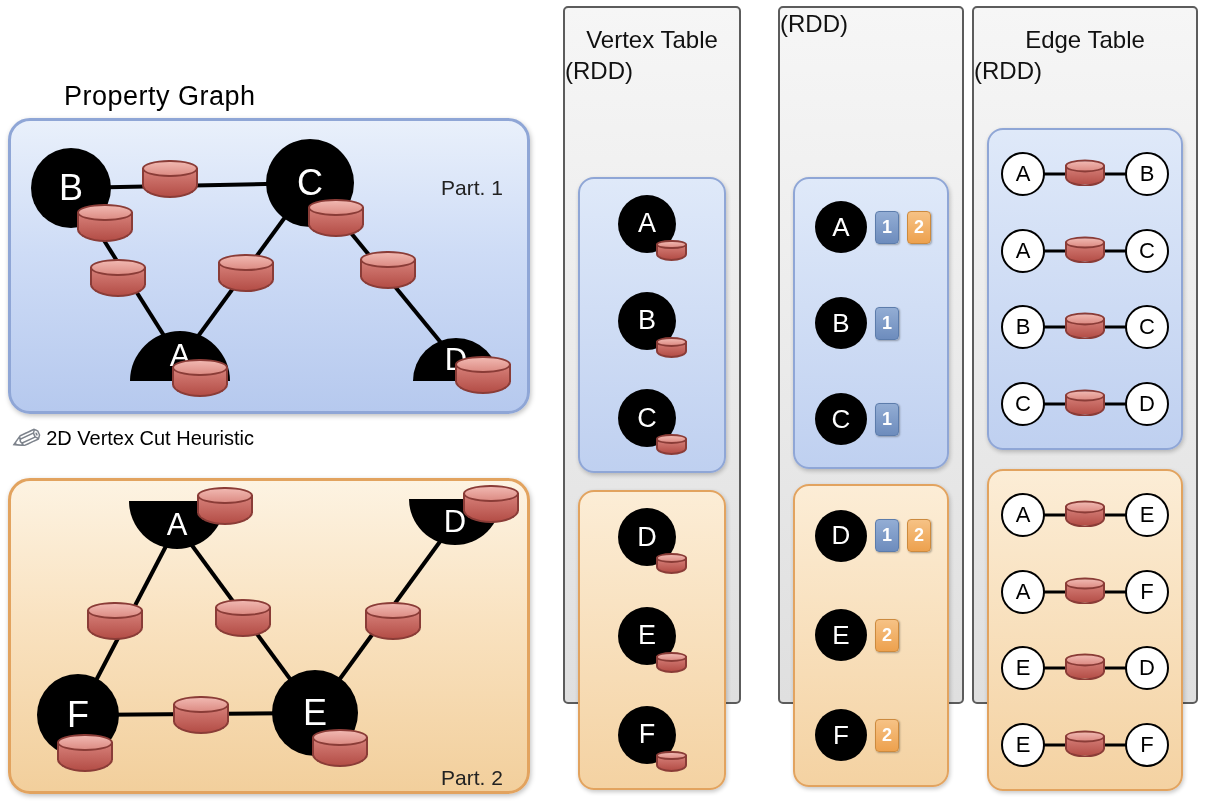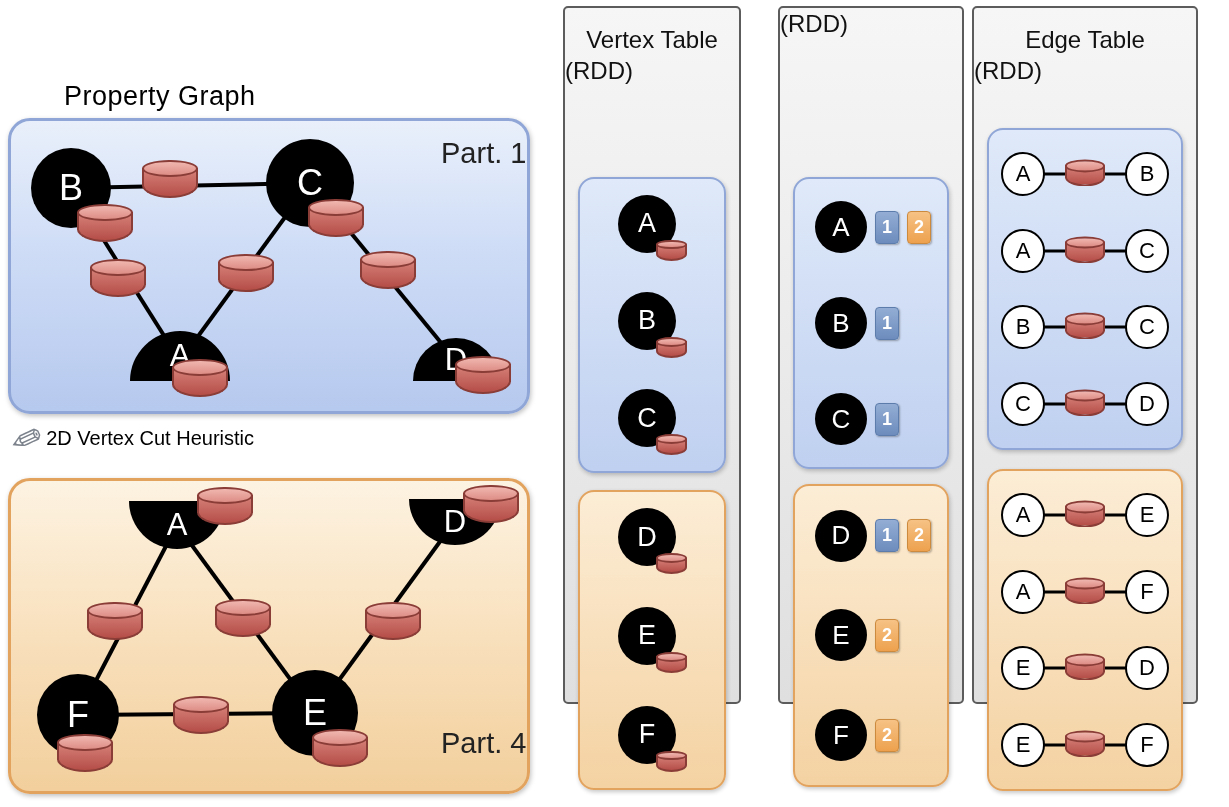--- a/index.html
+++ b/index.html
@@ -6,21 +6,21 @@
   html,body { background:#fff; }
   body { font-family:"Liberation Sans", sans-serif; }
   .canvas { position:relative; width:1229px; height:807px; background:#fff; overflow:hidden; }
 
   .pg-title { position:absolute; left:64px; top:42px; font-size:27px; color:#000; letter-spacing:0.5px;margin-top:39px; }
 
   
   .part-box { position:absolute; left:8px; width:522px; border-radius:22px; box-shadow:1px 2px 5px rgba(0,0,0,0.25); }
   .part1 { top:118px; height:296px; background:linear-gradient(180deg,#e9f0fb 0%,#cedcf6 45%,#b6c9ee 100%); border:3px solid #8fa6d6; }
   .part2 { top:478px; height:316px; background:linear-gradient(180deg,#fdf3e2 0%,#f9e2c0 45%,#f2cf9c 100%); border:3px solid #e2a35f; }
-  .plabel { position:absolute; font-size:29px; color:#222; }
+  .plabel { position:absolute; font-size:21px; color:#222;margin-top:39px; }
   .edges { position:absolute; left:0; top:0; }
 
   .v-full { position:absolute; background:#000; border-radius:50%; color:#fff; display:flex; align-items:center; justify-content:center; font-size:36px; z-index:2; }
   .v-half { position:absolute; background:#000; color:#fff; display:flex; align-items:center; justify-content:center; font-size:31px; z-index:2; }
   .up   { border-radius:999px 999px 0 0; }
   .down { border-radius:0 0 999px 999px; }
 
   
   .cyl { position:absolute; z-index:3; }
   .cyl .cbody { display:block; position:absolute; left:0; right:0; top:20%; bottom:0;
@@ -151,21 +151,21 @@
   </div>
 
   <div class="part-box part2">
     <svg class="edges" width="516" height="310">
       <line x1="166" y1="44" x2="67" y2="234" stroke="#000" stroke-width="4"></line>
       <line x1="166" y1="44" x2="304" y2="232" stroke="#000" stroke-width="4"></line>
       <line x1="444" y1="40" x2="304" y2="232" stroke="#000" stroke-width="4"></line>
       <line x1="67" y1="234" x2="304" y2="232" stroke="#000" stroke-width="4"></line>
     </svg>
 
-    <div class="plabel" style="left:430px;top:246px">Part. 4</div>
+    <div class="plabel" style="left:430px;top:246px">Part. 2</div>
 
     <div class="v-half down" style="left:118px;top:20px;width:96px;height:48px">
         <span>A</span>
       </div>
     <div class="v-half down" style="left:398px;top:18px;width:92px;height:46px">
         <span>D</span>
       </div>
     <div class="v-full" style="left:26px;top:193px;width:82px;height:82px">
         <span>F</span>
       </div>

